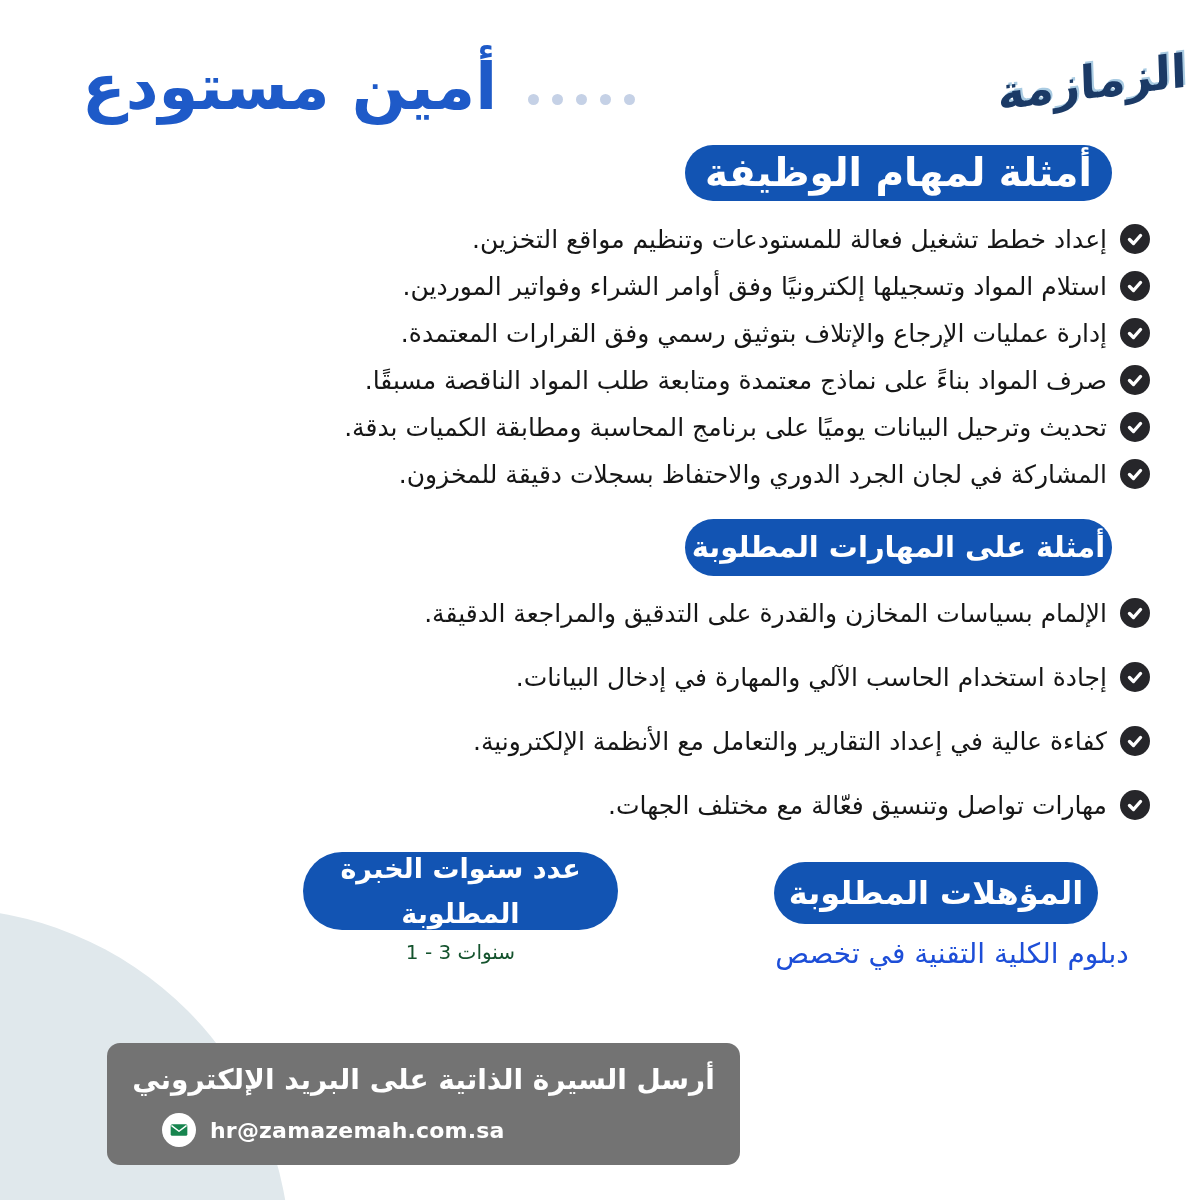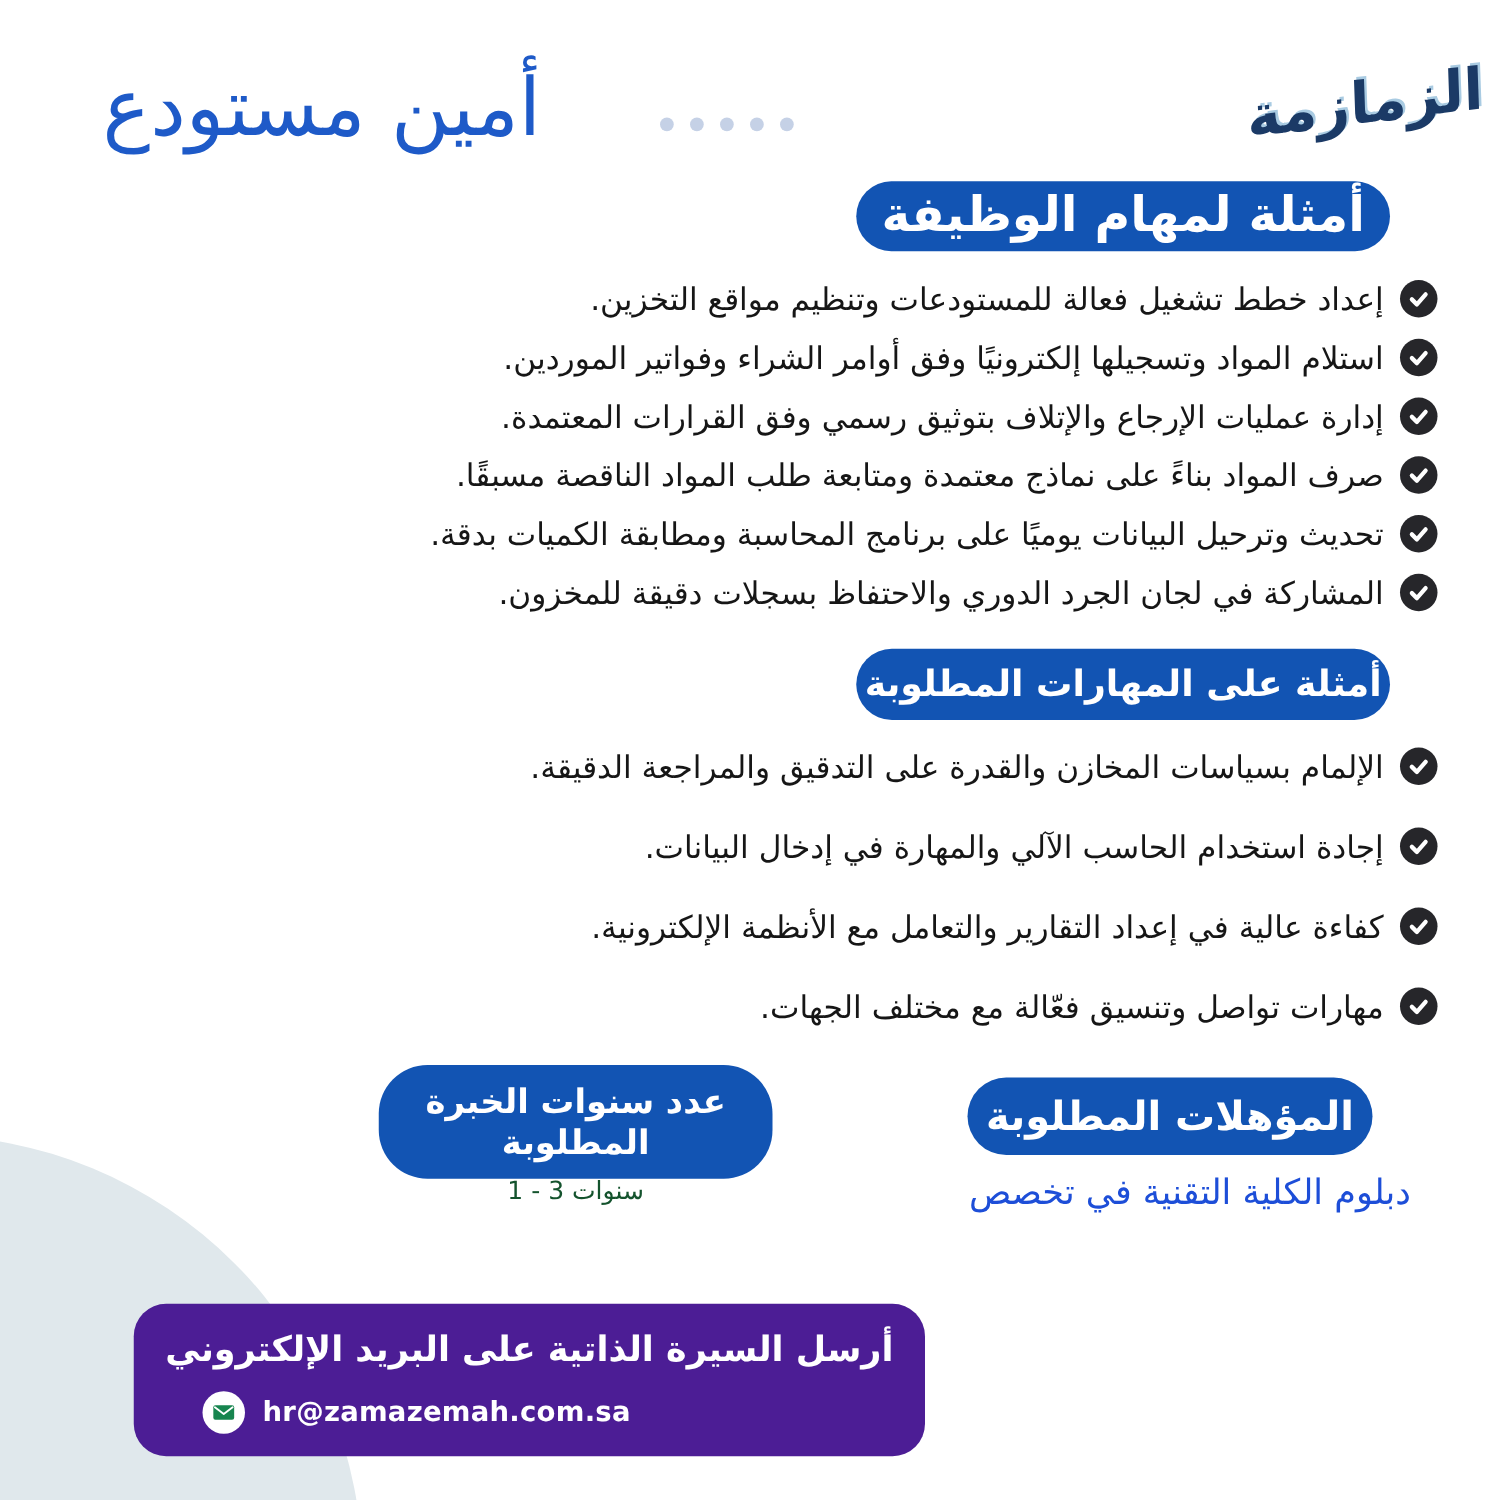--- a/index.html
+++ b/index.html
@@ -12,21 +12,21 @@
   }
   
   .deco-circle{
     position:absolute;left:-410px;top:908px;
     width:700px;height:700px;border-radius:50%;
     background:#e0e8ec;z-index:0;
   }
   
   .main-title{
     position:absolute;left:82px;top:44px;
-    font-size:64px;font-weight:normal;color:#1e5ac8;
+    font-size:64px;font-weight:bold;color:#1e5ac8;
     direction:rtl;line-height:1.35;z-index:2;white-space:nowrap;
   }
   .dots{
     position:absolute;left:528px;top:94px;
     display:flex;gap:13px;z-index:2;
   }
   .dots span{width:11px;height:11px;border-radius:50%;background:#c5d1e6;display:block;}
   .logo{
     position:absolute;right:28px;top:32px;width:160px;height:100px;
     display:flex;align-items:center;justify-content:center;z-index:2;
@@ -40,21 +40,21 @@
   
   .badge{
     position:absolute;background:#1254b3;color:#ffffff;
     font-weight:bold;text-align:center;direction:rtl;z-index:2;
   }
   .badge-tasks{right:88px;top:145px;width:427px;height:56px;border-radius:28px;
     font-size:39px;line-height:56px;}
   .badge-skills{right:88px;top:519px;width:427px;height:57px;border-radius:29px;
     font-size:29px;line-height:57px;}
   .badge-exp{left:303px;top:852px;width:315px;height:78px;border-radius:39px;
-    font-size:27px;line-height:33px;padding-top:13px;display:flex;flex-direction:column;justify-content:flex-start;}
+    font-size:27px;line-height:33px;padding-top:0;display:flex;flex-direction:column;justify-content:space-between;}
   .badge-qual{left:774px;top:862px;width:324px;height:62px;border-radius:31px;
     font-size:32px;line-height:62px;}
   
   .check-list{
     position:absolute;right:50px;z-index:2;
     display:flex;flex-direction:column;direction:rtl;
   }
   .list-tasks{top:224px;gap:17px;}
   .list-skills{top:598px;gap:34px;}
   .check-row{display:flex;align-items:center;gap:13px;height:30px;white-space:nowrap;}
@@ -72,21 +72,21 @@
     direction:ltr;
   }
   .qual-text{
     position:absolute;left:748px;top:936px;width:408px;
     text-align:center;font-size:28px;line-height:35px;color:#1d4ed8;
     direction:rtl;z-index:2;
   }
   
   .contact-box{
     position:absolute;left:107px;top:1043px;width:633px;height:122px;
-    background:#4c1d95;border-radius:26px;z-index:3;
+    background:#737373;border-radius:13px;z-index:3;
   }
   .contact-heading{
     position:absolute;left:0;right:0;top:20px;
     text-align:center;color:#ffffff;font-weight:bold;font-size:28px;
     direction:rtl;
   }
   .contact-row{
     position:absolute;left:55px;top:70px;
     display:flex;align-items:center;gap:14px;direction:ltr;
   }

